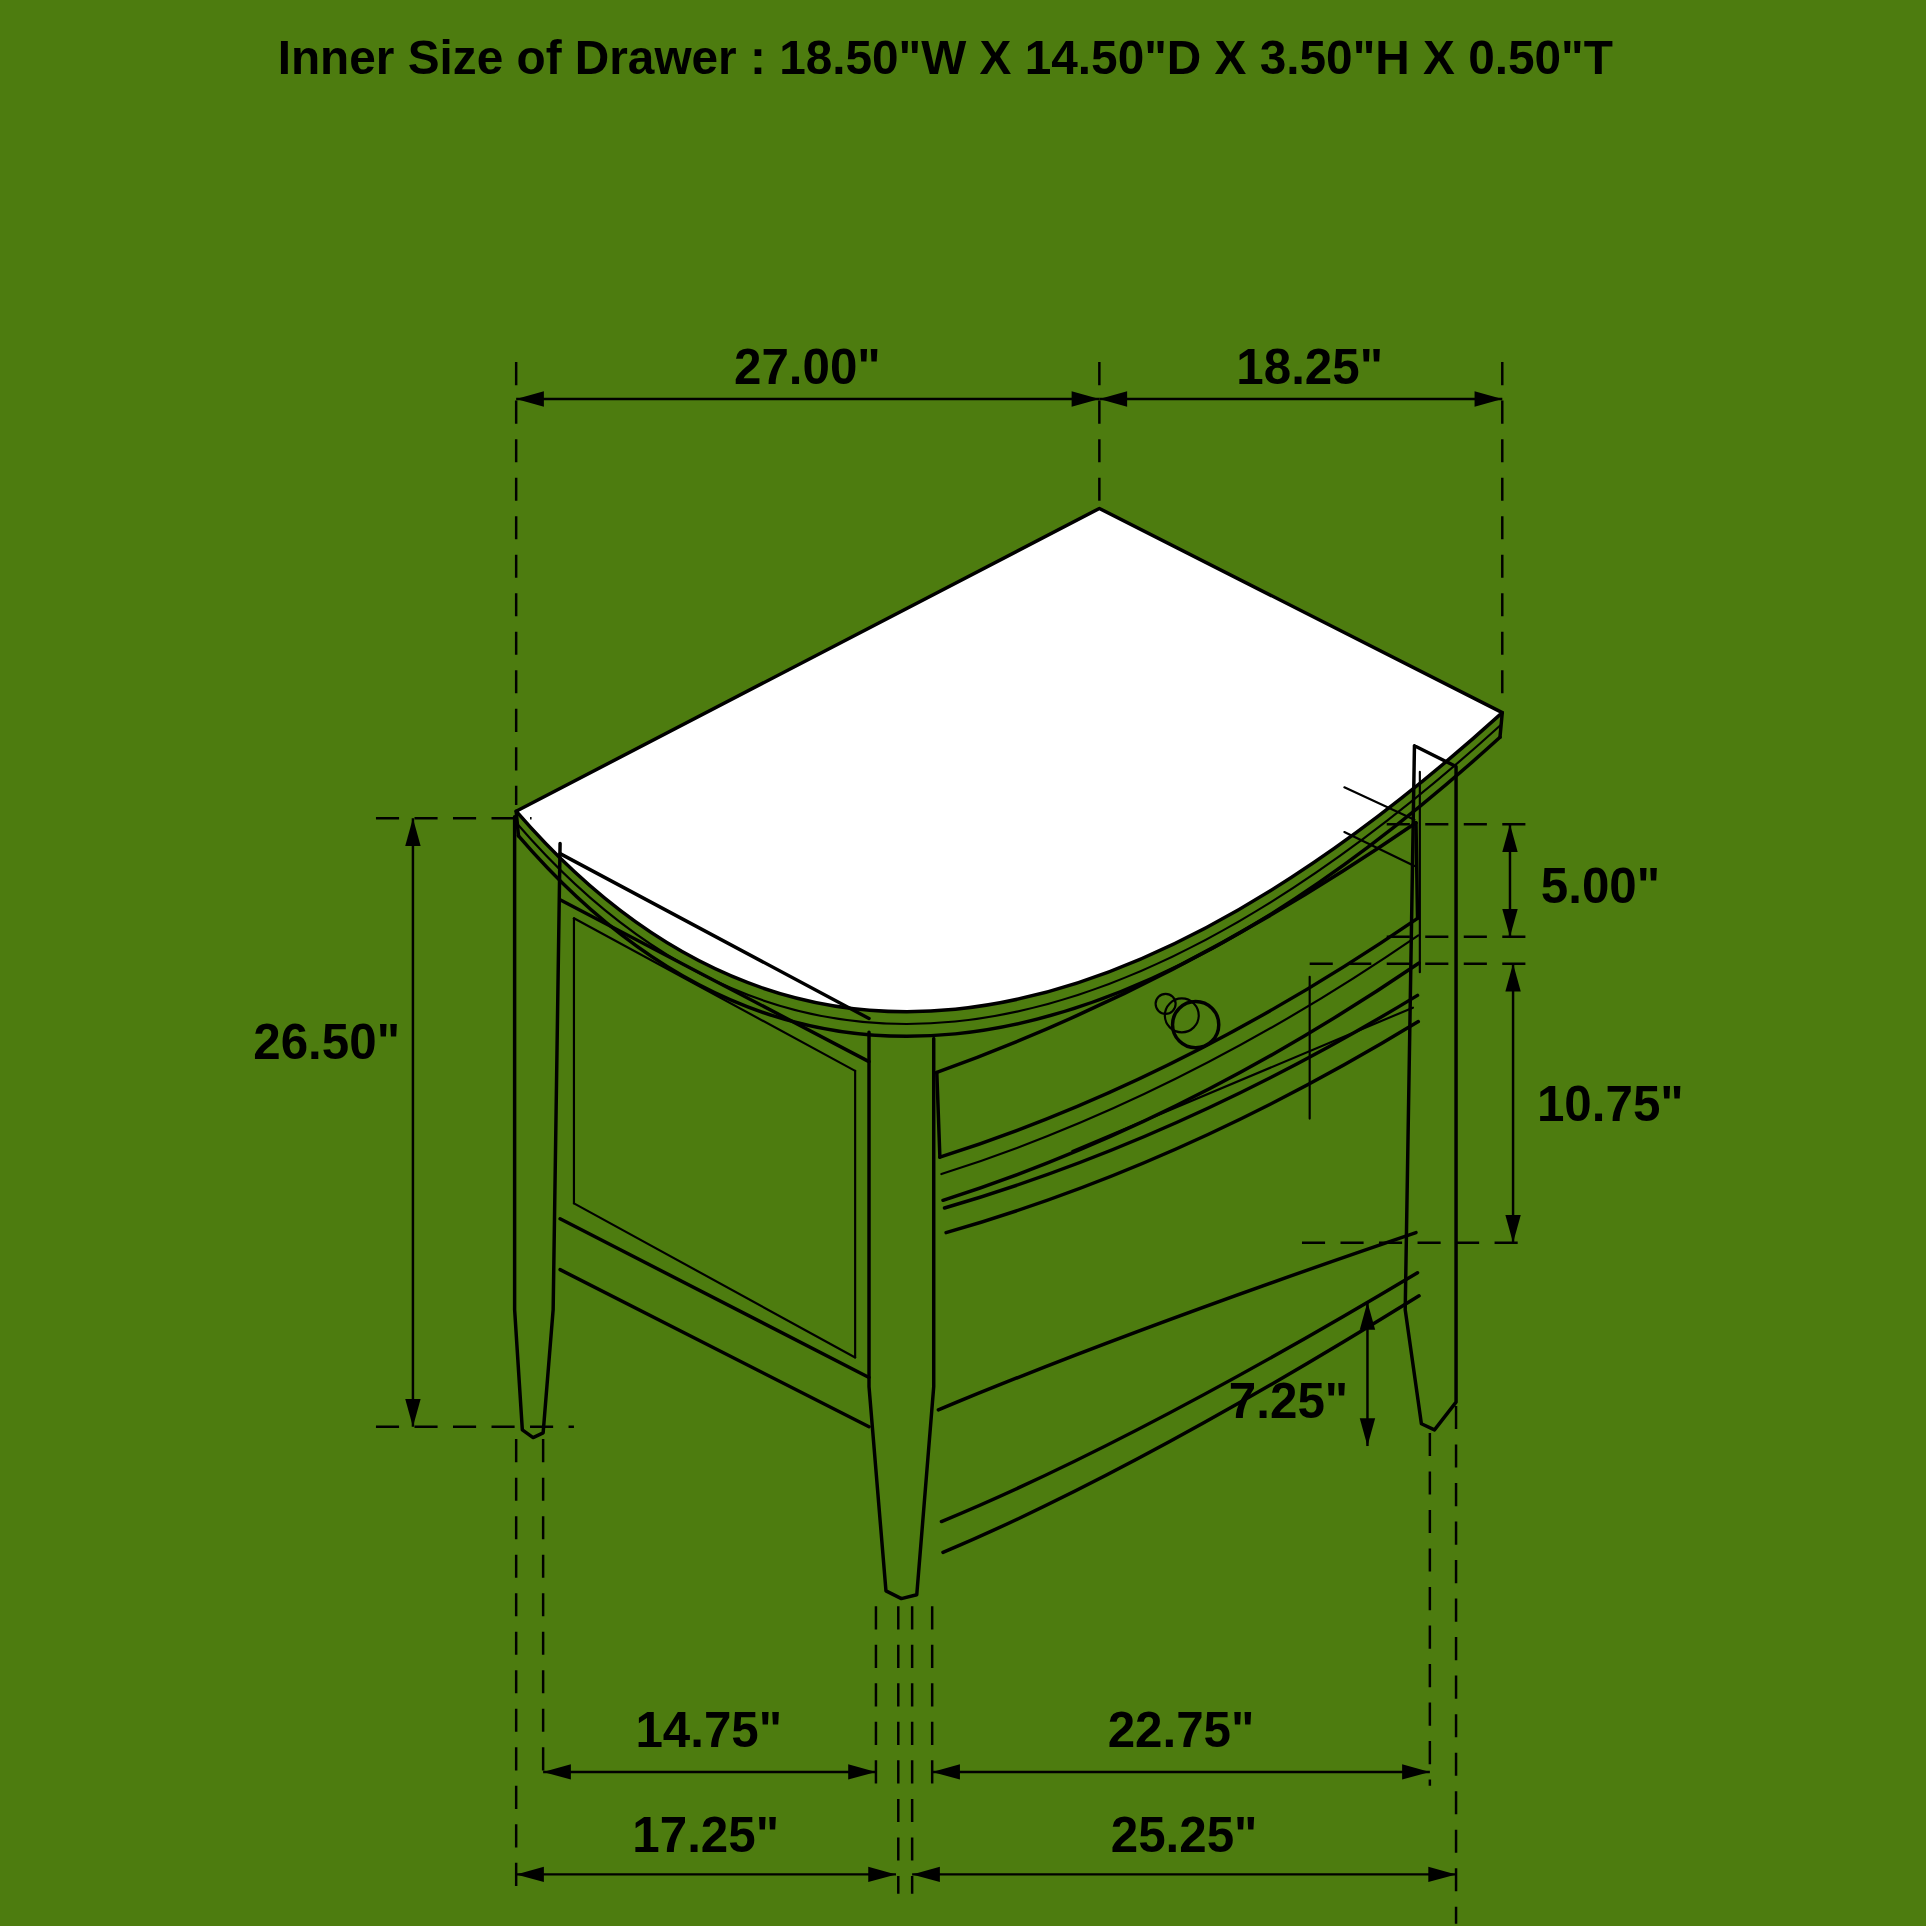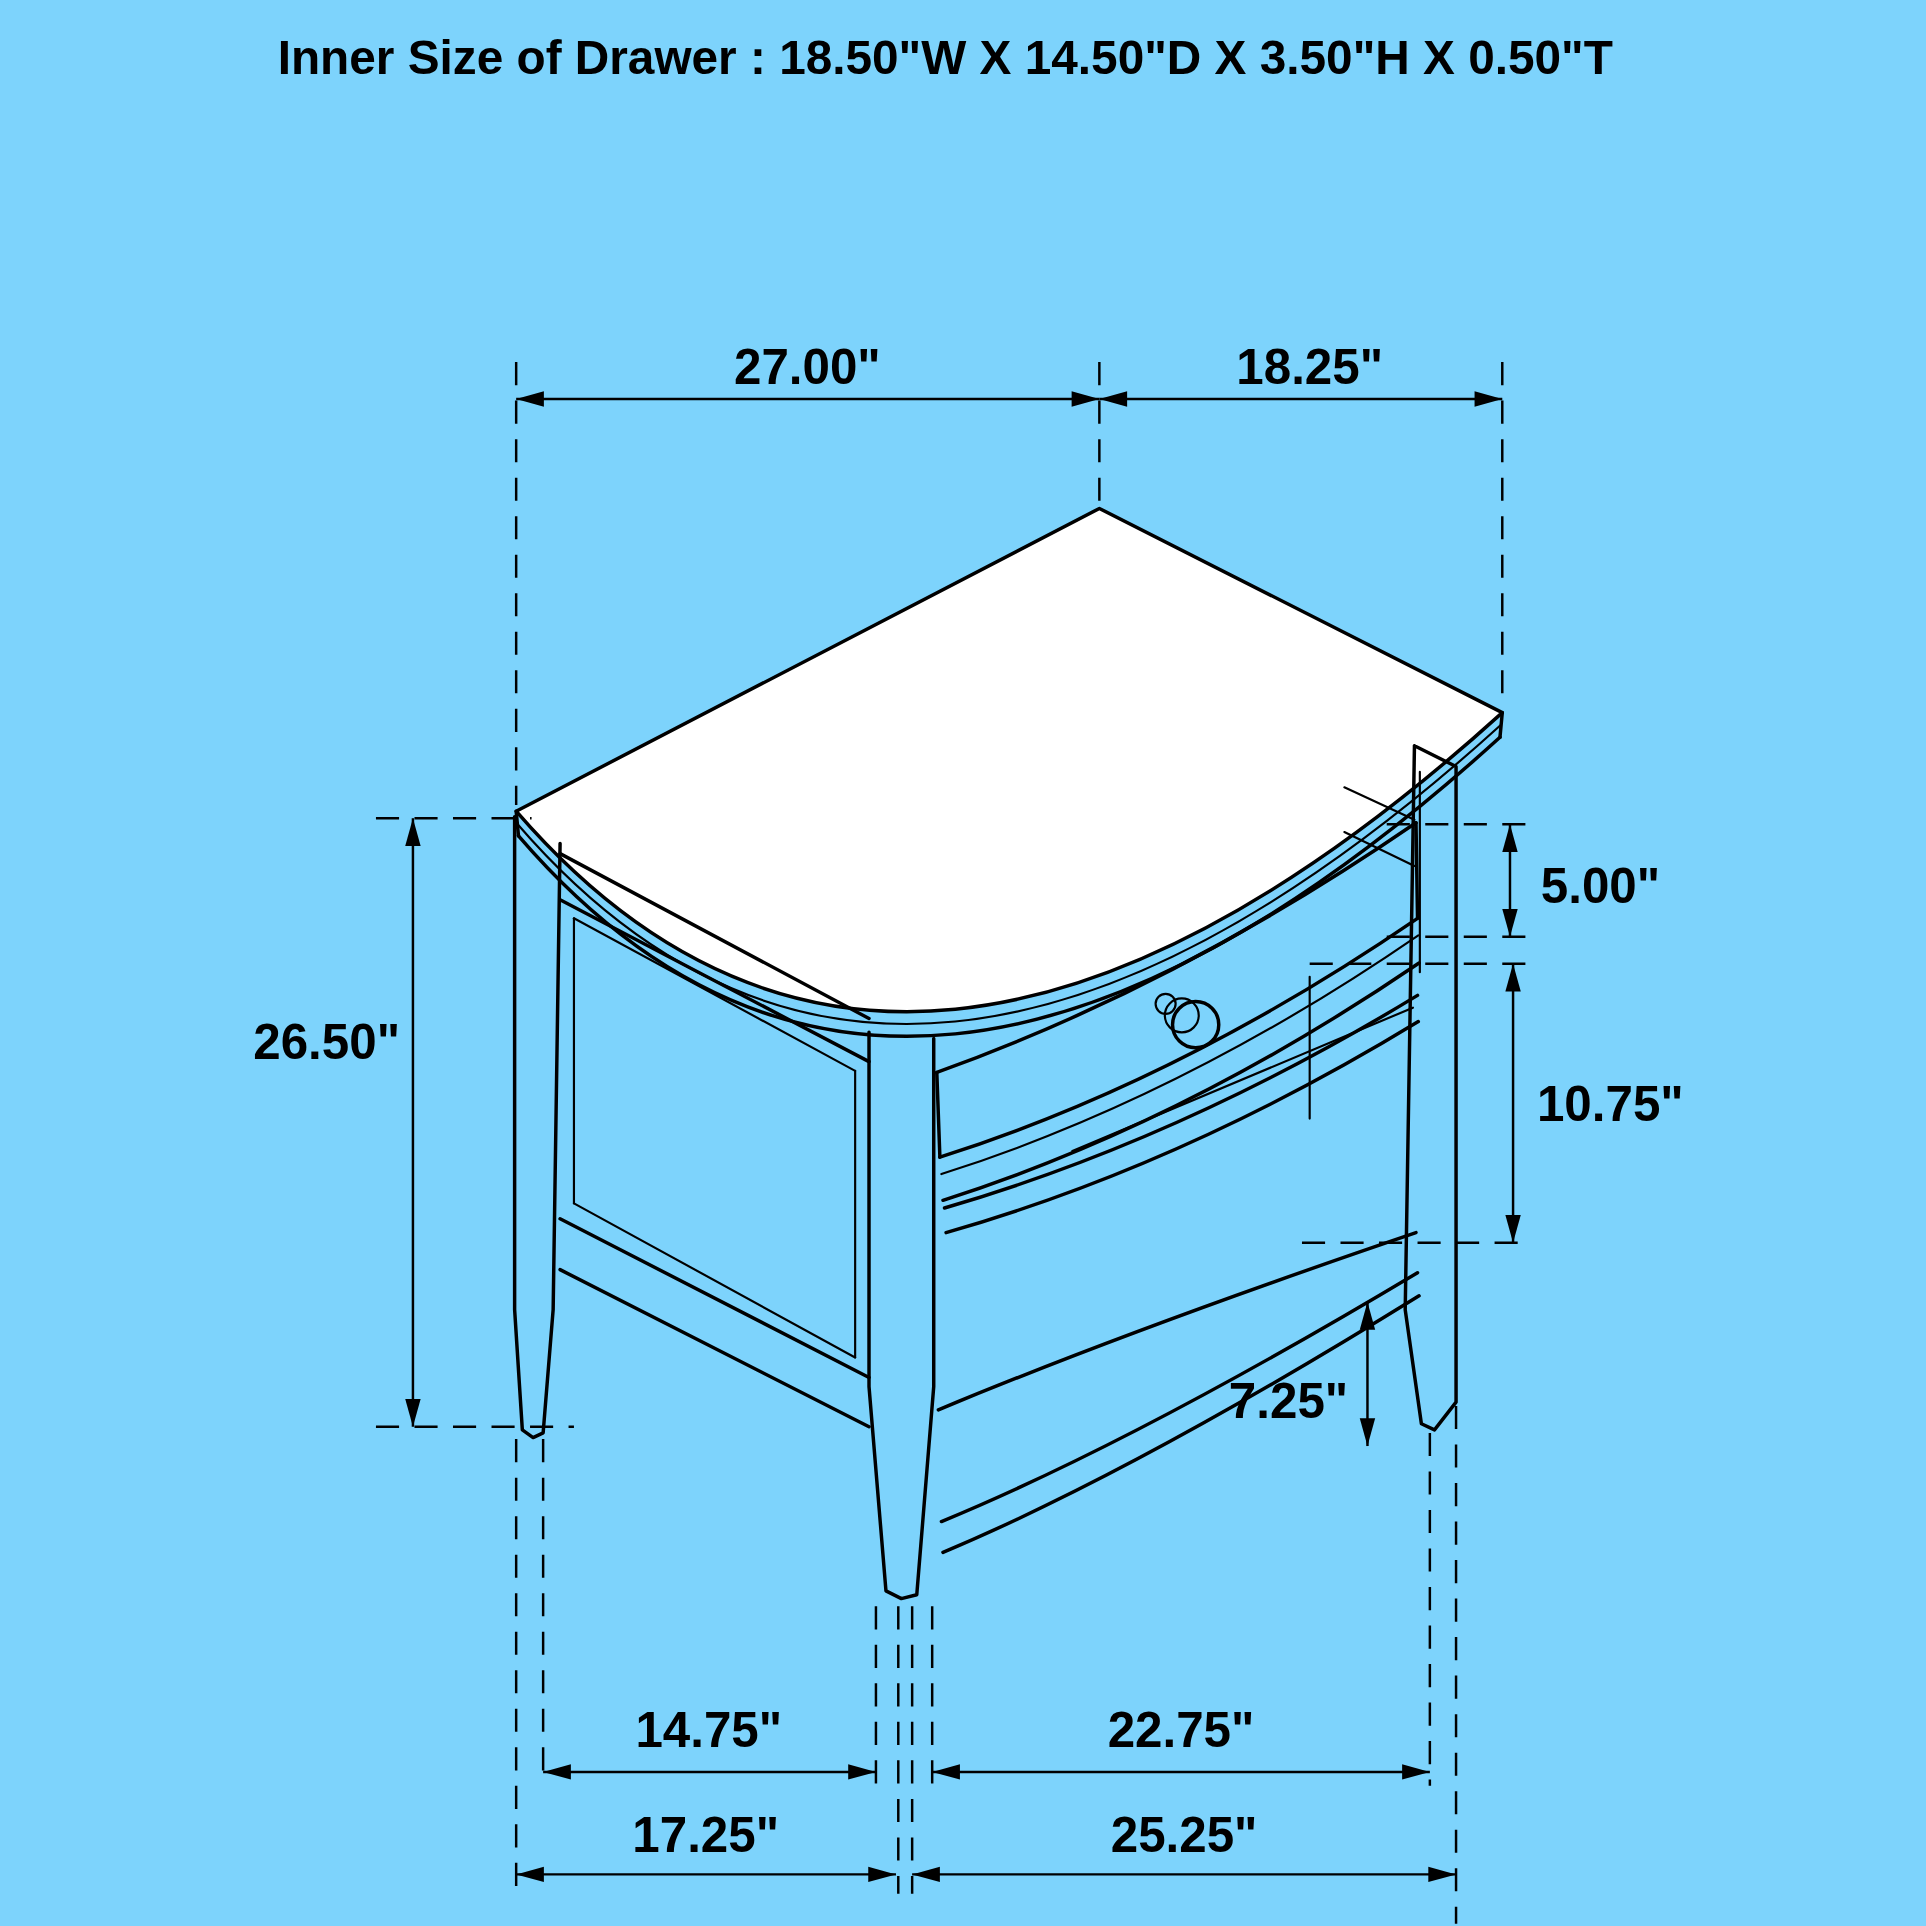--- a/index.html
+++ b/index.html
@@ -1,16 +1,16 @@
 <!DOCTYPE html>
 <html style="font-size:12.3px"><head>
 <meta charset="utf-8">
 <style>
   html,body{margin:0;padding:0;background:#ffffff;}
-  .canvas{width:1926px;height:1926px;background:#7dd3fc;position:relative;overflow:hidden;}
+  .canvas{width:1926px;height:1926px;background:#4d7c0f;position:relative;overflow:hidden;}
   svg{display:block;}
   .furn{fill:none;stroke:#000000;stroke-width:4.5;stroke-linejoin:round;stroke-linecap:round;}
   .furn-thin{fill:none;stroke:#000000;stroke-width:2.8;stroke-linejoin:round;stroke-linecap:round;}
   .top-face{fill:#ffffff;stroke:#000000;stroke-width:4.5;stroke-linejoin:round;}
   .dim-line{stroke:#000000;stroke-width:3.2;fill:none;}
   .ext{stroke:#000000;stroke-width:3.2;fill:none;stroke-dasharray:30 20;}
   .arrowhead{fill:#000000;stroke:none;}
   .dim-text{font-family:"Liberation Sans", sans-serif;font-size:64px;font-weight:bold;fill:#000000;}
   .title-text{font-family:"Liberation Sans", sans-serif;font-size:62px;font-weight:bold;fill:#000000;}
 </style>

